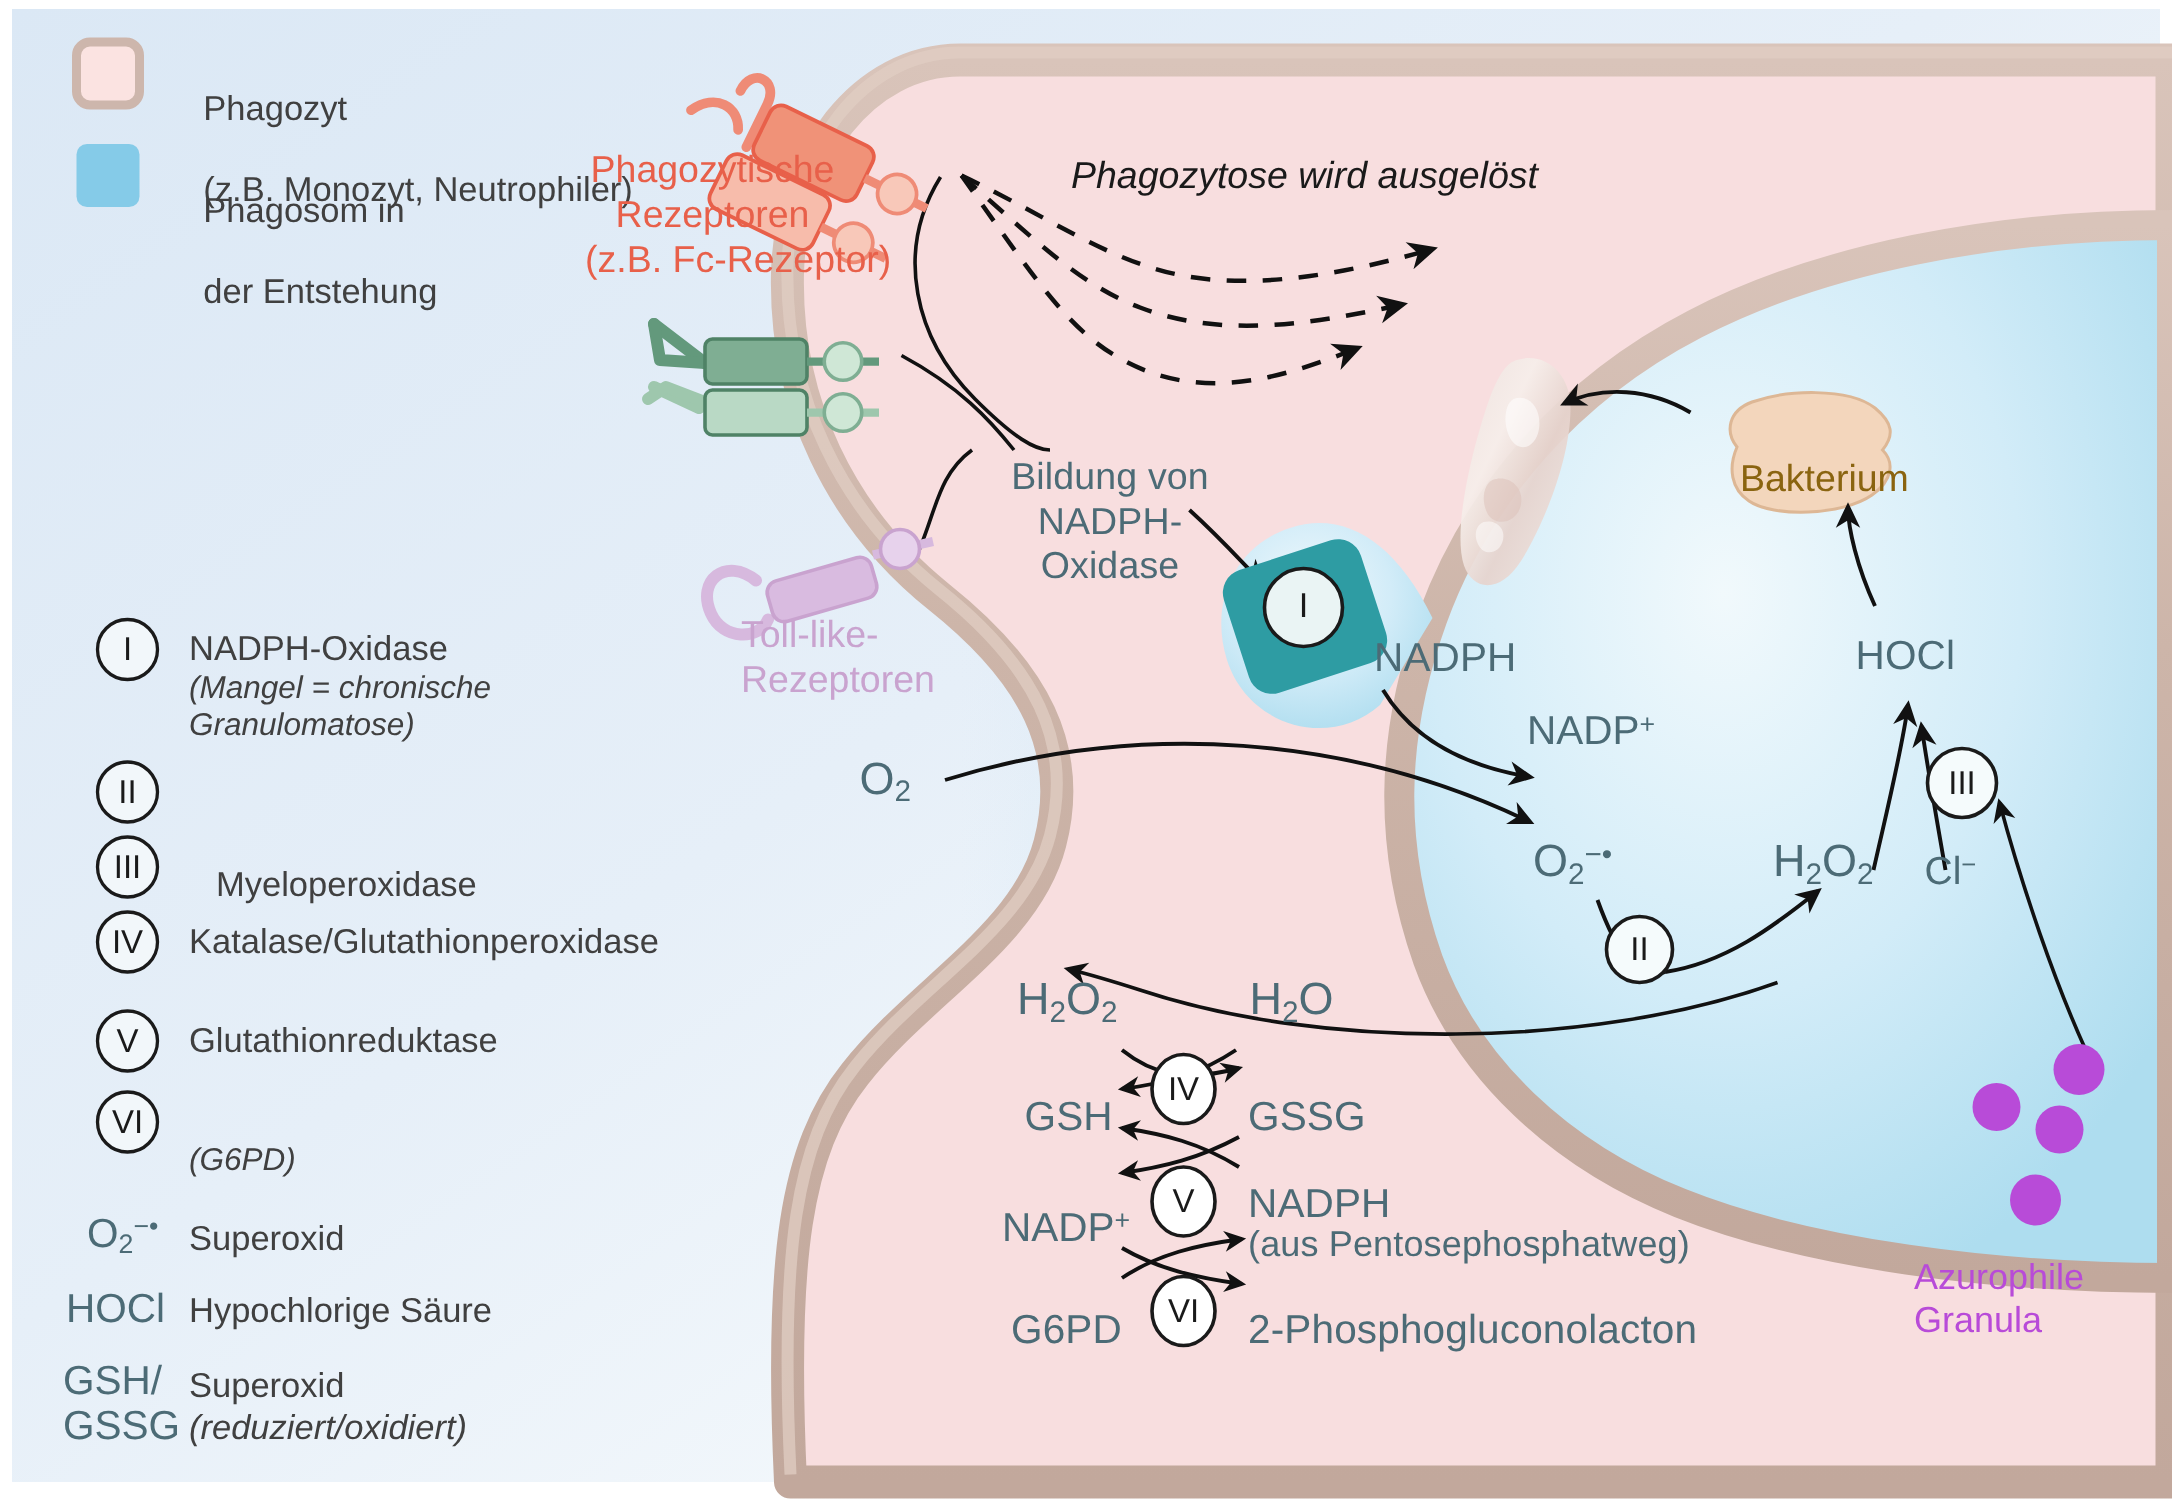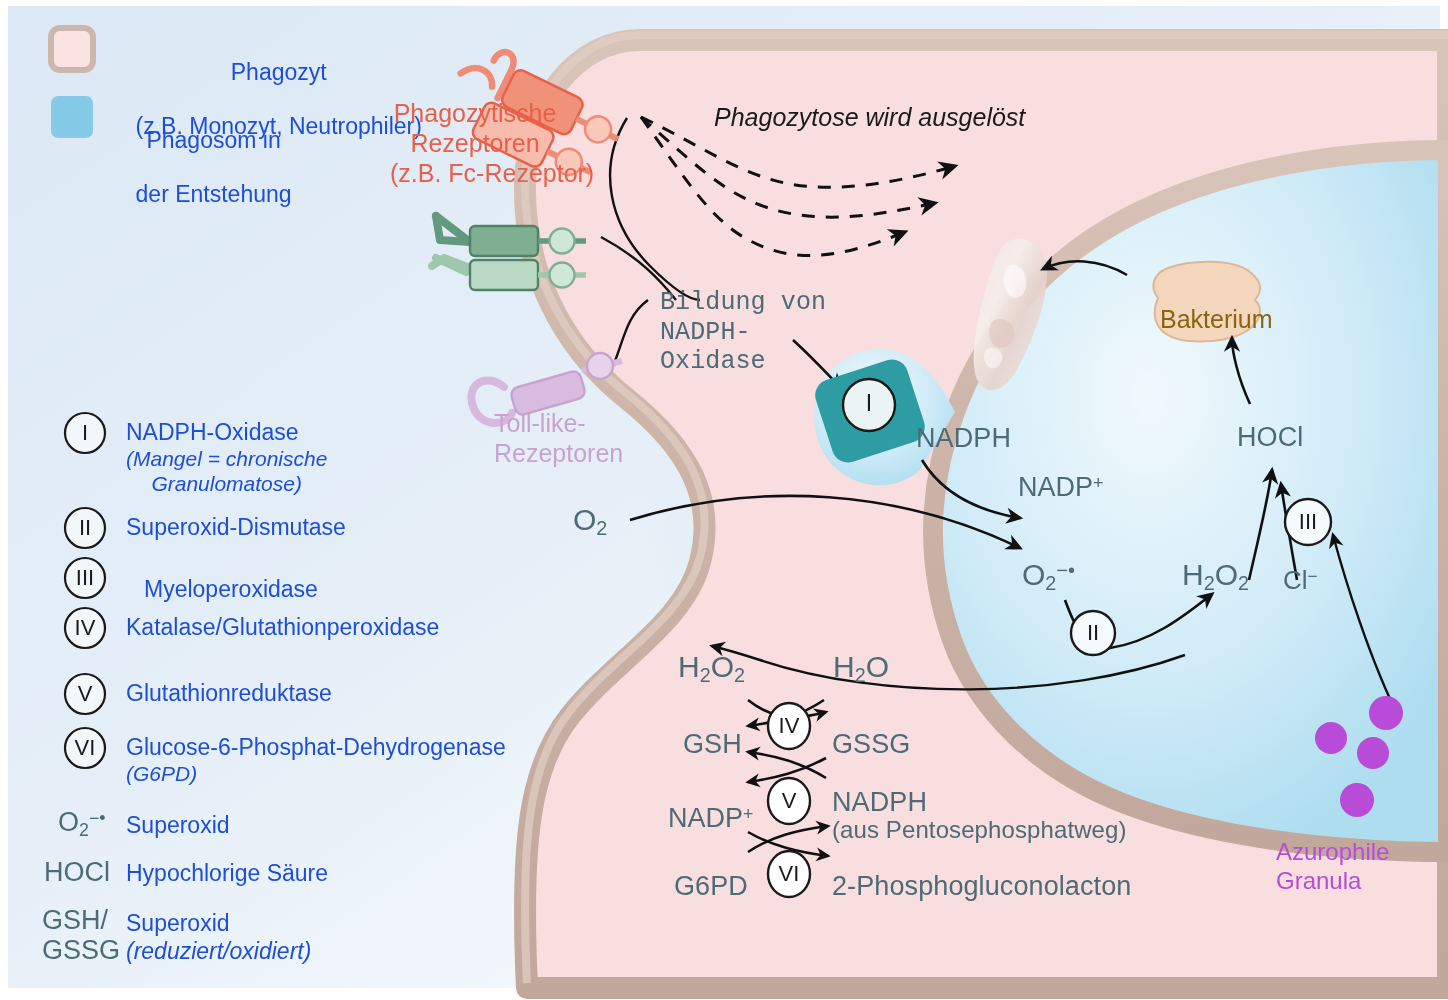--- a/index.html
+++ b/index.html
@@ -22,25 +22,24 @@
   .lbl{
     position:absolute;
     color:#4c6b76;
     font-size:25px;
     line-height:1.18;
     white-space:pre;
     letter-spacing:0.1px;
   }
   .legend-text{
     position:absolute;
-    color:#1d4ed8;
+    color:#404040;
     font-size:23px;
     line-height:1.18;
     white-space:pre;
-    text-align:center;
   }
   .roman-key{
     position:absolute;
     color:#1a1a1a;
     font-size:22px;
     text-align:center;
   }
   .small-note{font-size:21px;}
   sub{font-size:0.66em;vertical-align:-0.26em;}
   sup{font-size:0.66em;vertical-align:0.42em;}
@@ -272,25 +271,23 @@
   <div class="roman-key" style="left:65px;top:515px;width:40px;">II</div>
   <div class="roman-key" style="left:65px;top:565px;width:40px;">III</div>
   <div class="roman-key" style="left:65px;top:615px;width:40px;">IV</div>
   <div class="roman-key" style="left:65px;top:681px;width:40px;">V</div>
   <div class="roman-key" style="left:65px;top:735px;width:40px;">VI</div>
 
   <div class="legend-text" style="left:126px;top:419px;">NADPH-Oxidase</div>
   <div class="legend-text small-note" style="left:126px;top:447px;font-style:italic;">(Mangel = chronische
 Granulomatose)</div>
 
-  <div class="legend-text" style="left:126px;top:514px;">Superoxid-Dismutase</div>
   <div class="legend-text" style="left:144px;top:564px;margin-top:12px;">Myeloperoxidase</div>
   <div class="legend-text" style="left:126px;top:614px;">Katalase/Glutathionperoxidase</div>
   <div class="legend-text" style="left:126px;top:680px;">Glutathionreduktase</div>
-  <div class="legend-text" style="left:126px;top:734px;">Glucose-6-Phosphat-Dehydrogenase</div>
   <div class="legend-text small-note" style="left:126px;top:762px;font-style:italic;">(G6PD)</div>
 
   <div style="position:absolute;left:58px;top:807px;color:#4c6b76;font-size:27px;">
     O<sub>2</sub><sup>−•</sup>
   </div>
   <div class="legend-text" style="left:126px;top:812px;">Superoxid</div>
 
   <div style="position:absolute;left:44px;top:857px;color:#4c6b76;font-size:27px;">HOCl</div>
   <div class="legend-text" style="left:126px;top:860px;">Hypochlorige Säure</div>
 
@@ -302,21 +299,21 @@
   <div style="position:absolute;left:390px;top:98px;width:170px;text-align:center;color:#e8604a;font-size:25px;line-height:1.2;white-space:pre;">Phagozytische
 Rezeptoren
 (z.B. Fc-Rezeptor)</div>
 
 
   <div style="position:absolute;left:494px;top:408px;color:#c9a3cf;font-size:25px;line-height:1.2;white-space:pre;">Toll-like-
 Rezeptoren</div>
 
   <div style="position:absolute;left:714px;top:103px;color:#1a1a1a;font-size:25px;font-style:italic;">Phagozytose wird ausgelöst</div>
 
-  <div class="lbl" style="left:660px;top:288px;width:160px;text-align:left;font-family:Liberation Mono, monospace;">Bildung von
+  <div class="lbl" style="left:660px;top:304px;width:160px;text-align:center;">Bildung von
 NADPH-
 Oxidase</div>
 
   <div style="position:absolute;left:1160px;top:305px;color:#8a6410;font-size:25px;">Bakterium</div>
 
   <div style="position:absolute;left:1276px;top:838px;width:150px;text-align:left;color:#b84bd8;font-size:24px;line-height:1.2;white-space:pre;">Azurophile
 Granula</div>
 
   <div style="position:absolute;left:573px;top:503px;color:#4c6b76;font-size:30px;">O<sub>2</sub></div>
   <div class="lbl" style="left:916px;top:423px;font-size:27px;">NADPH</div>

